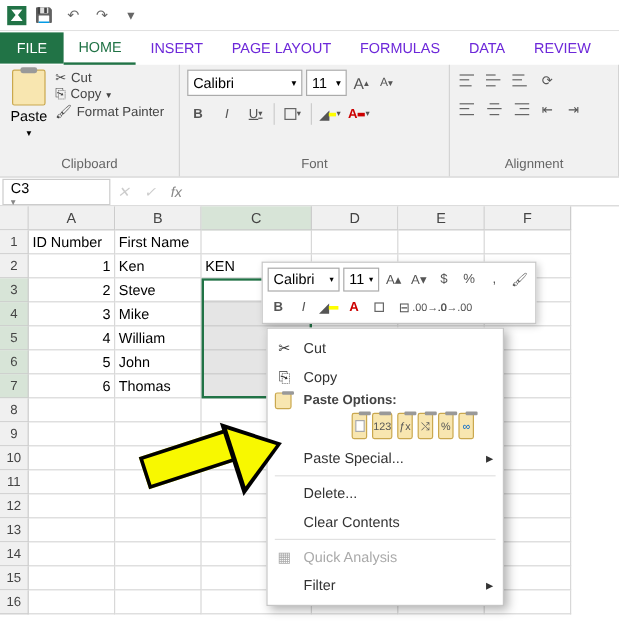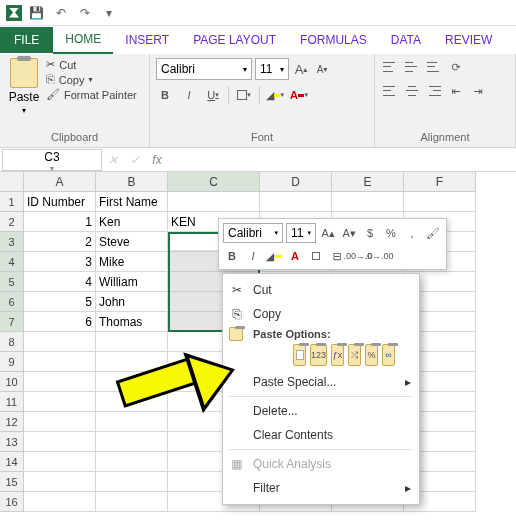--- a/index.html
+++ b/index.html
@@ -24,21 +24,21 @@
   .font-top { display: flex; gap: 3px; align-items: center; }
   .font-combo { background: #fff; border: 1px solid #ababab; height: 22px; display: flex; align-items: center; padding: 0 4px; font-size: 12px; }
   .font-combo.name { width: 96px; }
   .font-combo.size { width: 34px; }
   .mini-btn { width: 18px; height: 18px; display:flex; align-items:center; justify-content:center; color:#555; font-size:11px; }
   .font-bot { display: flex; gap: 6px; align-items: center; margin-top: 6px; }
   .align-top { display:flex; gap:4px; }
   .align-icon { width:18px; height:18px; display:flex; flex-direction:column; justify-content:space-around; padding:2px; }
   .align-icon span { height:1px; background:#666; }
   .namebox-row { height: 24px; border-bottom: 1px solid #d4d4d4; display: flex; align-items: center; }
-  .namebox { width: 100px; height: 22px; border: 1px solid #ccc; margin-left: 2px; display:flex; align-items:center; padding:0 6px; background:#fff; justify-content:space-between;flex-direction:column; }
+  .namebox { width: 90px; height: 22px; border: 1px solid #ccc; margin-left: 2px; display:flex; align-items:flex-start; padding:0 6px; background:#fff; justify-content:space-between;flex-direction:column; }
   .fx-btn { width: 22px; height: 22px; display:flex; align-items:center; justify-content:center; color:#888; font-style:italic; }
   .grid { position: relative; }
   .colhdr { display:flex; }
   .colhdr .corner { width: 24px; height: 20px; background:#f0f0f0; border-right:1px solid #ccc; border-bottom:1px solid #ccc; }
   .colhdr .ch { height:20px; background:#f0f0f0; border-right:1px solid #ccc; border-bottom:1px solid #ccc; text-align:center; color:#444; line-height:20px; }
   .ch.A{width:72px;} .ch.B{width:72px;} .ch.C{width:92px;} .ch.D{width:72px;} .ch.E{width:72px;} .ch.F{width:72px;}
   .row { display:flex; }
   .rh { width:24px; height:20px; background:#f0f0f0; border-right:1px solid #ccc; border-bottom:1px solid #ccc; text-align:center; color:#444; line-height:20px; font-size:11px; }
   .cell { height:20px; border-right:1px solid #d8d8d8; border-bottom:1px solid #d8d8d8; padding:0 3px; line-height:20px; overflow:hidden; white-space:nowrap; }
   .cA{width:72px;} .cB{width:72px;} .cC{width:92px;} .cD{width:72px;} .cE{width:72px;} .cF{width:72px;}

